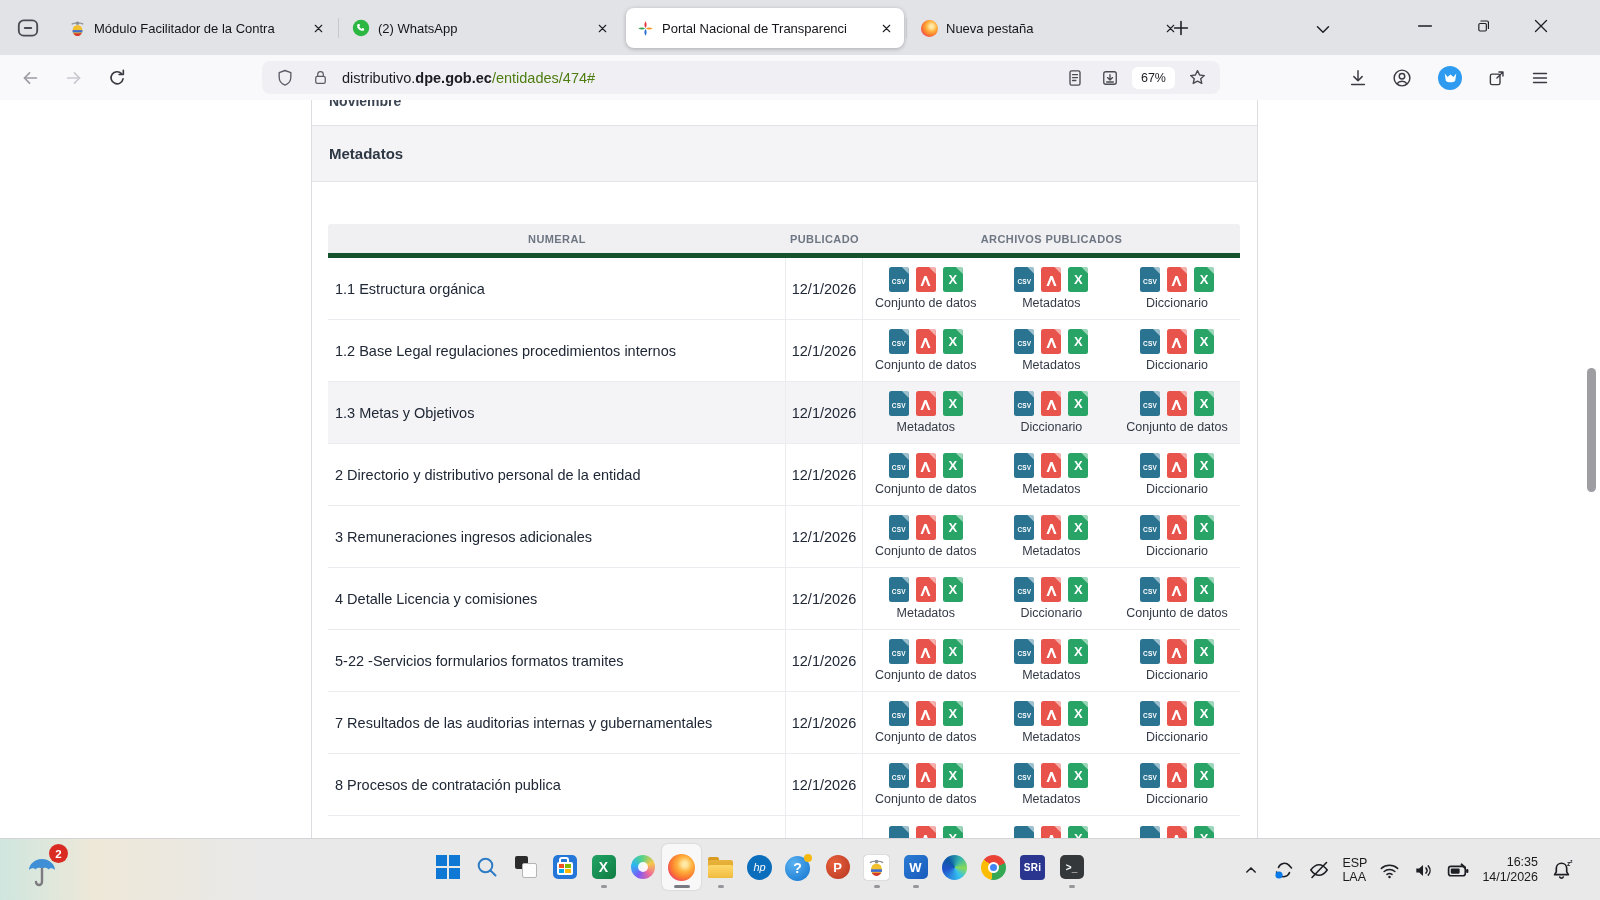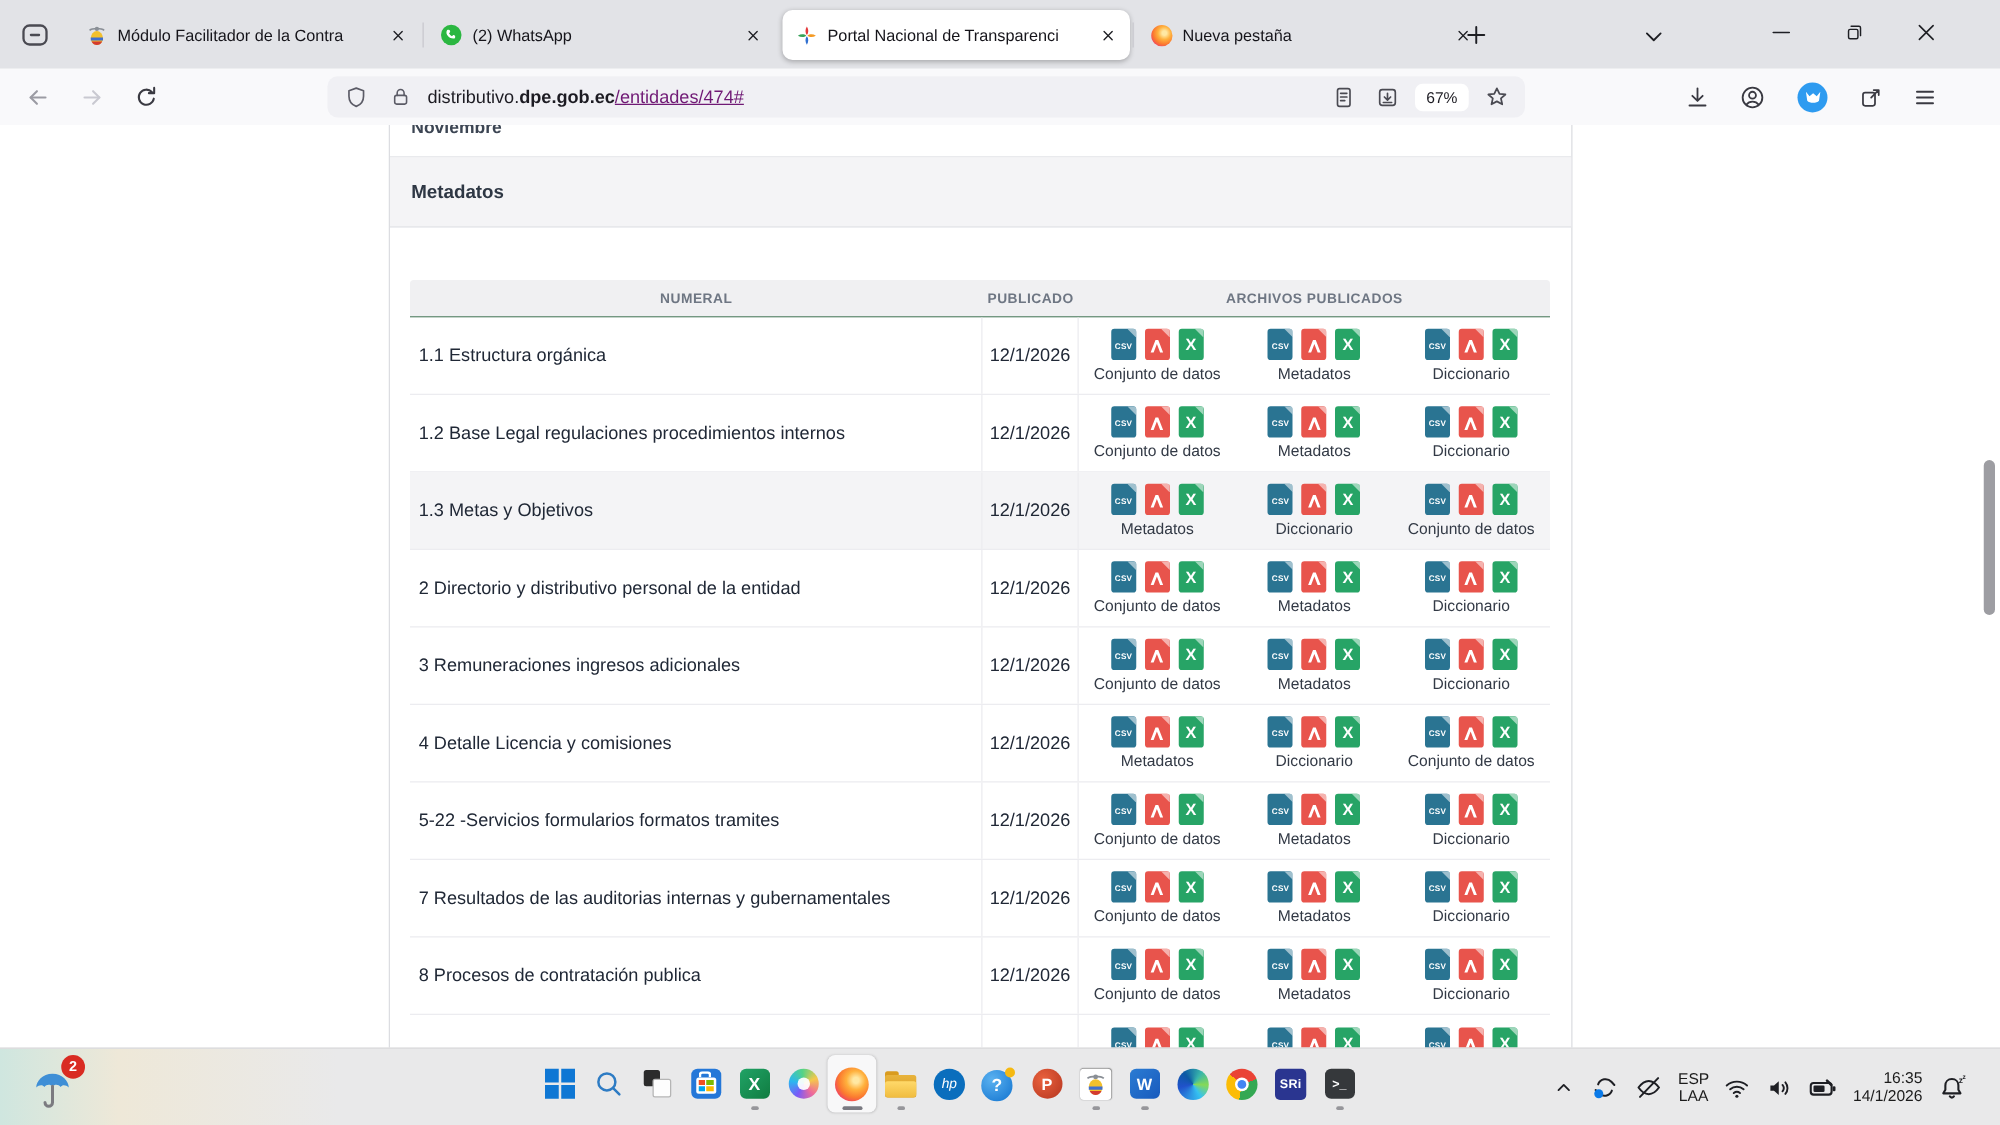--- a/index.html
+++ b/index.html
@@ -26,36 +26,36 @@
   .winbtn{position:absolute;top:10px;width:34px;height:32px;display:flex;align-items:center;justify-content:center;}
   
   .toolbar{position:absolute;left:0;top:55px;right:0;height:45px;background:#f9f9fb;
     border-bottom:1px solid #e3e3e7;}
   .navbtn{position:absolute;top:7px;width:32px;height:32px;border-radius:6px;display:flex;
     align-items:center;justify-content:center;}
   .urlbar{position:absolute;left:262px;top:6px;width:958px;height:33px;background:#f0f0f4;
     border-radius:8px;display:flex;align-items:center;padding:0 10px;gap:9px;box-sizing:border-box;}
   .urltext{font-size:14.5px;color:#1c1b22;white-space:nowrap;}
   .urltext .dom{font-weight:700;}
-  .urltext .path{color:#701a75;text-decoration:underline;}
+  .urltext .path{color:#4d7c0f;}
   .urlbar .spacer{flex:1;}
   .zoompill{background:#fff;border-radius:6px;padding:4px 9px;font-size:12.5px;color:#1c1b22;}
   .ubtn{width:26px;height:26px;display:flex;align-items:center;justify-content:center;}
   
   .page{position:absolute;left:0;top:100px;right:0;height:738px;background:#fff;}
   .card-edge{position:absolute;top:0;bottom:0;width:1px;background:#dcdde1;}
   .nov-band{position:absolute;left:312px;width:945px;top:0;height:25px;overflow:hidden;
     border-bottom:1px solid #e2e3e7;}
   .nov-band span{display:block;margin:-7px 0 0 17px;font-size:14px;font-weight:700;color:#3c4553;}
   .dic-band{position:absolute;left:312px;width:945px;top:26px;height:56px;background:#f4f4f6;
     border-bottom:1px solid #e2e3e7;display:flex;align-items:center;padding-left:17px;
     font-size:15px;font-weight:700;color:#2e3744;box-sizing:border-box;}
   .dtable{position:absolute;left:328px;top:124px;width:912px;}
   .thead{display:flex;height:29px;background:#f0f0f2;align-items:center;border-radius:3px 3px 0 0;
-    border-bottom:1px solid #14532d;}
+    border-bottom:5px solid #14532d;}
   .th{font-size:11px;font-weight:700;color:#6e7683;letter-spacing:.4px;text-align:center;}
   .th.c1{width:458px}.th.c2{width:77px}.th.c3{width:377px}
   .trow{display:flex;height:61px;border-bottom:1px solid #ececf0;}
   .trow.hl{background:#f4f4f6;}
   .td-num{width:458px;border-right:1px solid #ececf0;display:flex;align-items:center;
     padding-left:7px;font-size:14.5px;color:#202836;box-sizing:border-box;}
   .td-pub{width:77px;border-right:1px solid #ececf0;display:flex;align-items:center;
     justify-content:center;font-size:14.5px;color:#202836;box-sizing:border-box;}
   .td-arch{width:377px;display:flex;}
   .fgroup{width:125.6px;display:flex;flex-direction:column;align-items:center;
@@ -84,21 +84,21 @@
     align-items:center;justify-content:center;}
   .apps{position:absolute;left:428px;top:5px;display:flex;}
   .app{width:39px;height:46px;display:flex;align-items:center;justify-content:center;
     position:relative;border-radius:6px;}
   .app.active{background:#f8f8f9;box-shadow:0 0 2px rgba(0,0,0,.18);}
   .app .dot{position:absolute;bottom:2px;left:50%;transform:translateX(-50%);
     width:6px;height:3px;border-radius:2px;background:#96969b;}
   .app.active .dot{width:16px;background:#7a7a82;}
   .tray{position:absolute;right:26px;top:0;height:62px;display:flex;align-items:center;gap:11px;}
   .traybtn{display:flex;align-items:center;justify-content:center;}
-  .lang{font-size:12.5px;color:#1b1b1b;text-align:center;line-height:14px;}
+  .lang{font-size:12.5px;color:#1b1b1b;line-height:14px;}
   .clock{display:flex;flex-direction:column;align-items:flex-end;font-size:12.5px;
     color:#1b1b1b;line-height:15.5px;}
 </style>
 </head>
 <body>
 
 <div class="screen">
 
   <div class="tabstrip">
     <div class="fxview">

